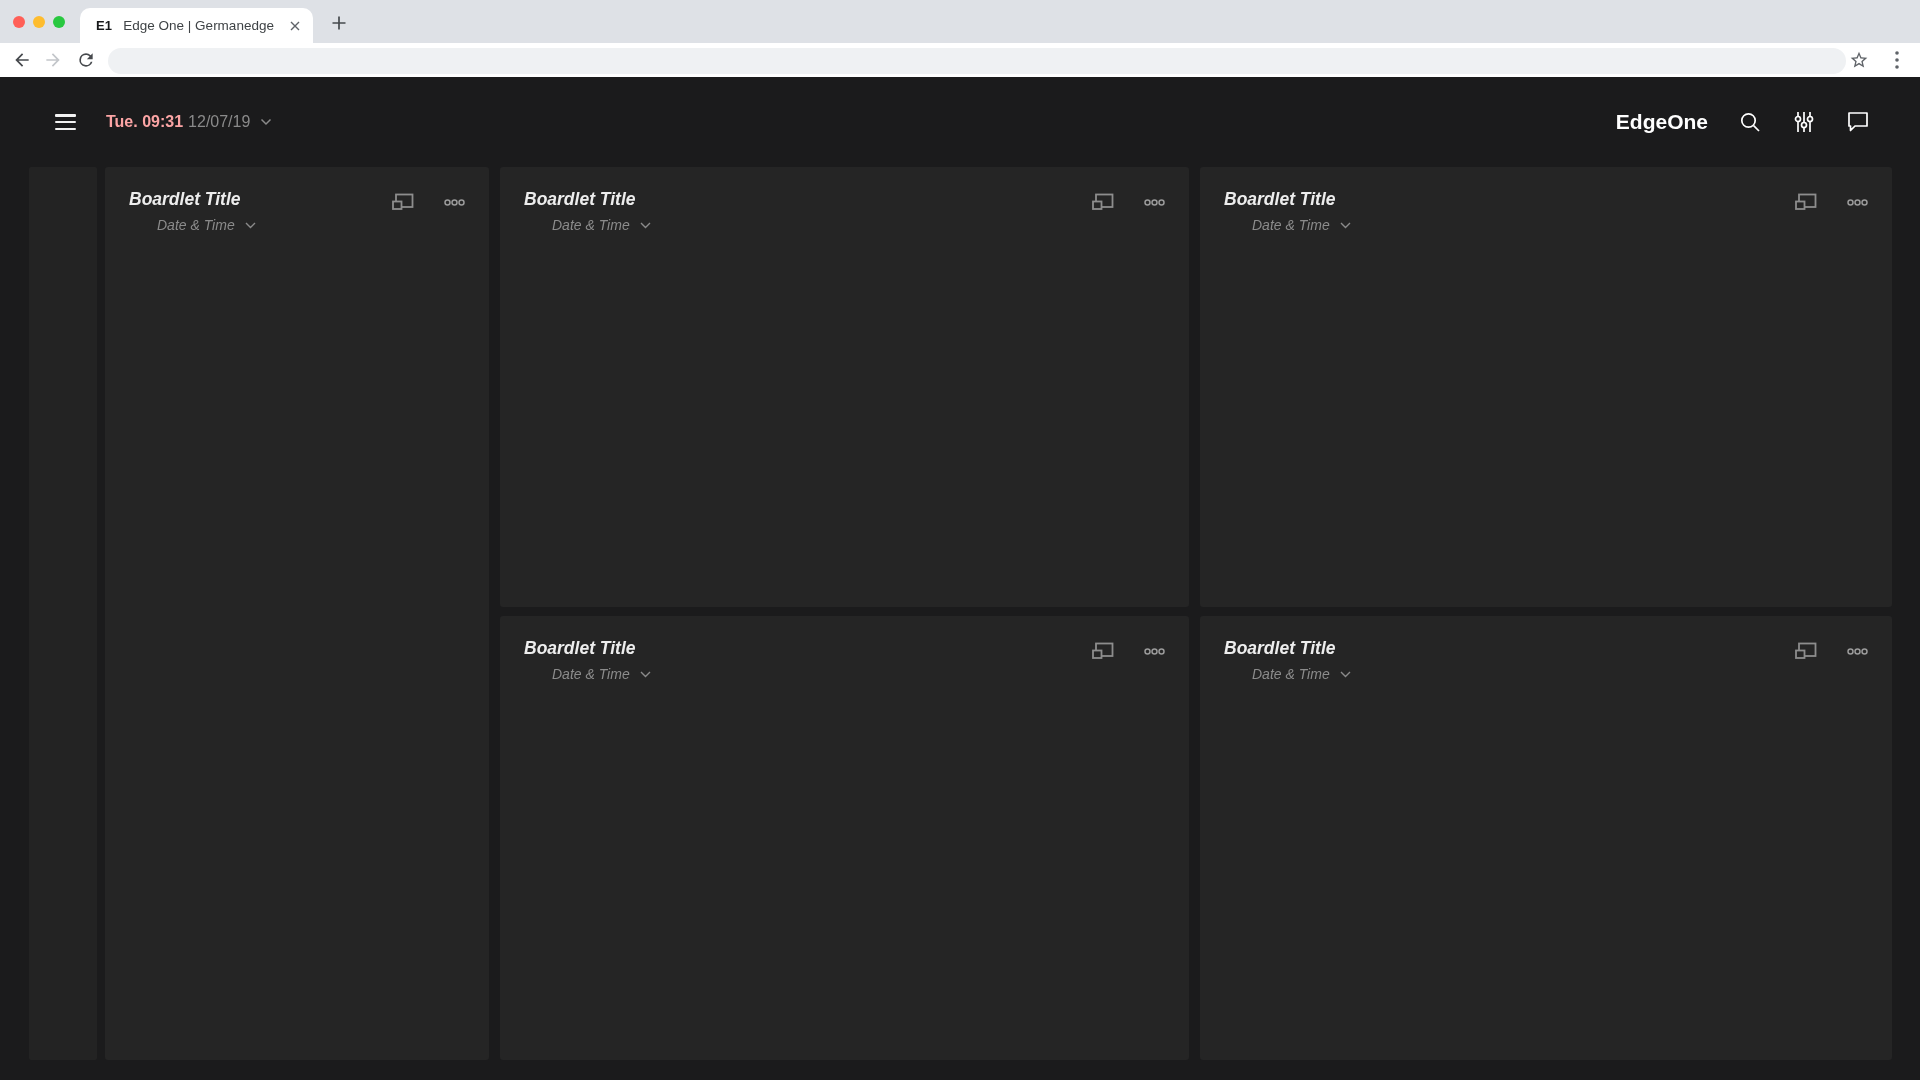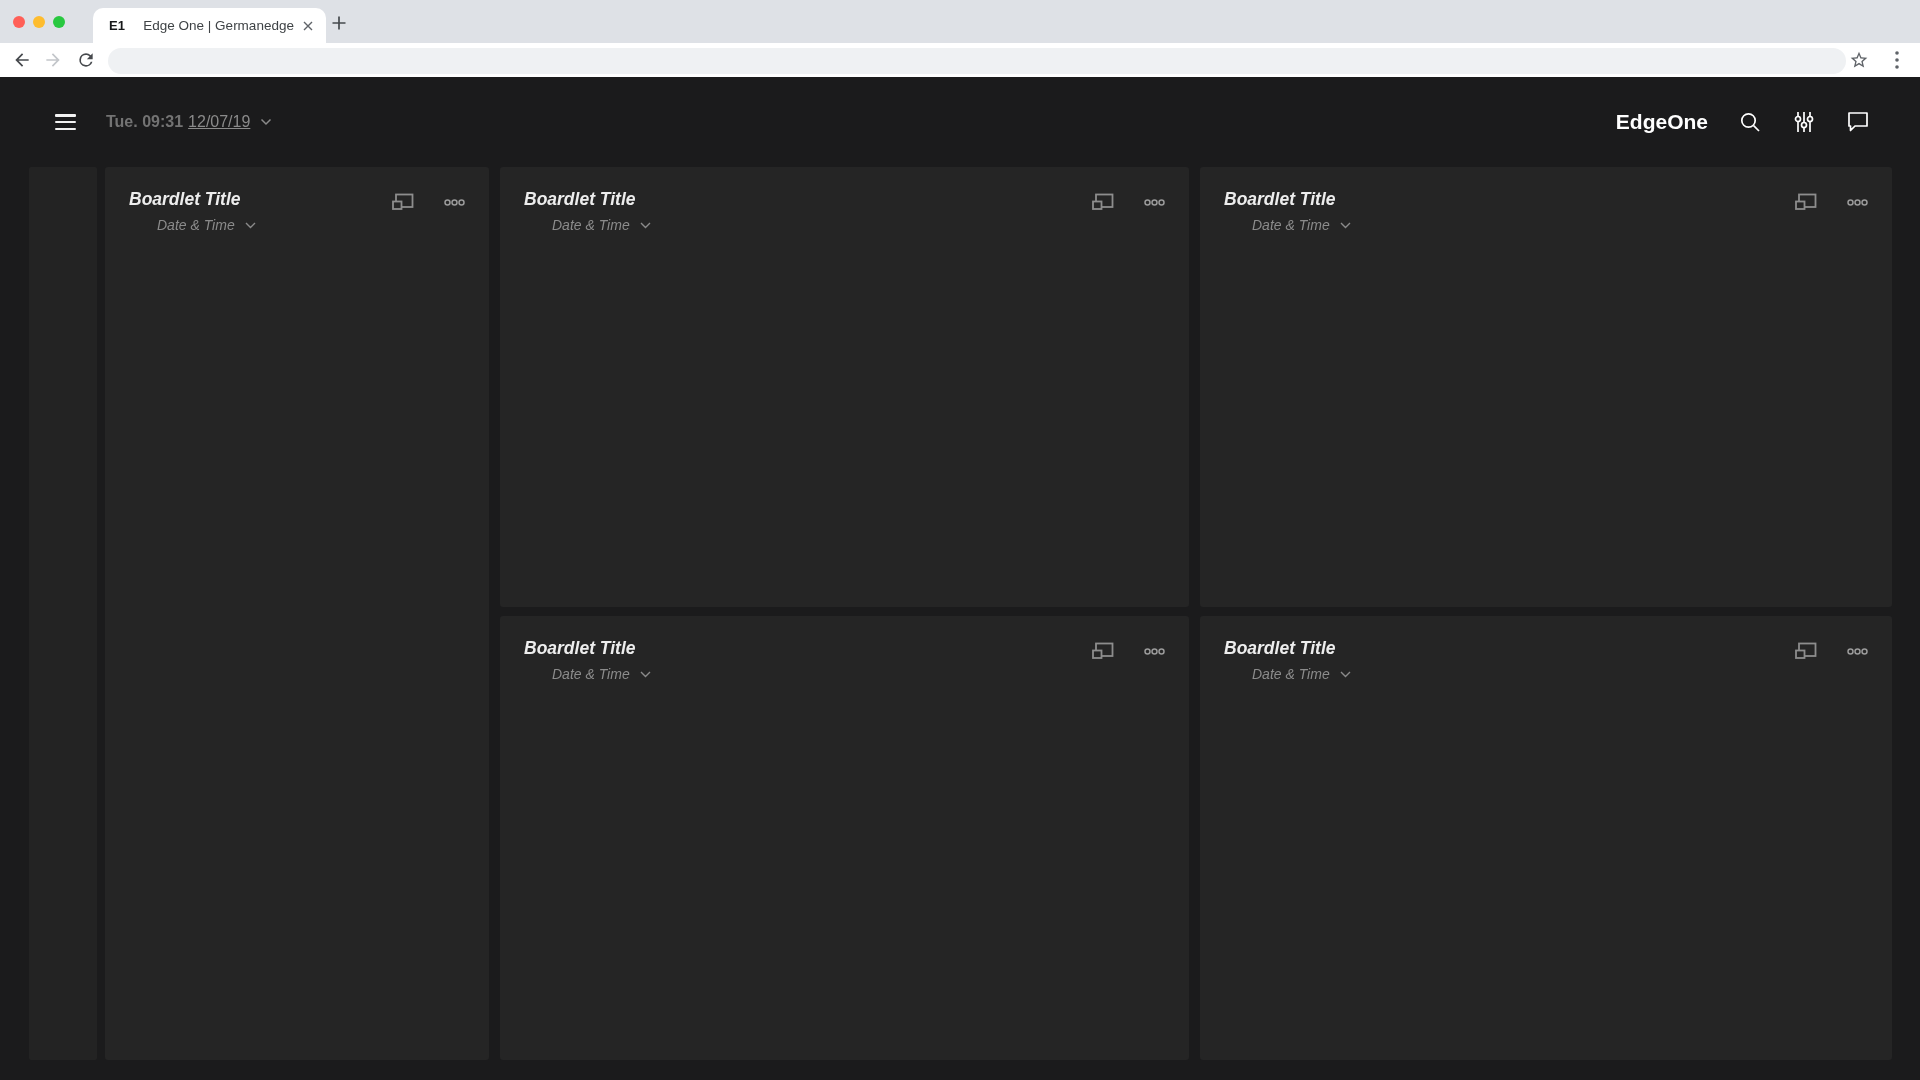--- a/index.html
+++ b/index.html
@@ -7,25 +7,25 @@
               font-family:"Liberation Sans", sans-serif; }
 
   
   .tabstrip { position:relative; width:1920px; height:43px; background:#dee1e6; }
   .traffic { position:absolute; left:13px; top:16px; display:flex; gap:8px; }
   .traffic span { width:12px; height:12px; border-radius:50%; display:block; }
   .t-red    { background:#ff5f57; }
   .t-yellow { background:#febc2e; }
   .t-green  { background:#28c840; }
 
-  .tab { position:absolute; left:93px; top:8px; width:233px; height:35px;
+  .tab { position:absolute; left:80px; top:8px; width:233px; height:35px;
          background:#ffffff; border-radius:10px 10px 0 0;
          display:flex; align-items:center; padding:0 8px 0 16px; }
   .tab-favicon { font-size:13px; font-weight:700; color:#17181a; letter-spacing:.2px; }
-  .tab-title { flex:1; margin-left:18px; font-size:13.5px; color:#3f4346;
+  .tab-title { flex:1; margin-left:11px; font-size:13.5px; color:#3f4346;
                white-space:nowrap; overflow:hidden; }
   .tab-close { width:20px; height:20px; display:flex; align-items:center; justify-content:center;
                border-radius:50%; cursor:pointer; }
   .newtab { position:absolute; left:326px; top:10px; width:26px; height:26px;
             display:flex; align-items:center; justify-content:center; cursor:pointer; }
 
   .toolbar { position:relative; width:1920px; height:34px; background:#ffffff; }
   .nav-ic { position:absolute; top:7px; width:20px; height:20px; cursor:pointer; }
   .addressbar { position:absolute; left:108px; top:5px; width:1738px; height:26px;
                 background:#eff1f3; border-radius:13px; font-size:13px; color:#3f4346;
@@ -33,22 +33,22 @@
 
   
   .app { position:relative; width:1920px; height:1003px; background:#1b1b1c; }
 
   .app-header { height:90px; display:flex; align-items:center;
                 padding-left:55px; padding-right:50px; }
   .hamburger { width:21px; height:16px; display:flex; flex-direction:column;
                justify-content:space-between; cursor:pointer; }
   .hamburger i { display:block; height:2.5px; background:#f2f2f2; border-radius:1px; }
   .datetime { margin-left:30px; display:flex; align-items:center; cursor:pointer; }
-  .dt-time { font-size:16px; font-weight:700; color:#737373; }
-  .dt-date { font-size:16px; color:#8a8a8a; margin-left:5px;text-decoration:underline; }
+  .dt-time { font-size:16px; font-weight:700; color:#fca5a5; }
+  .dt-date { font-size:16px; color:#8a8a8a; margin-left:5px; }
   .datetime svg { margin-left:10px; }
   .brand { margin-left:auto; font-size:21px; font-weight:700; color:#ffffff; }
   .hd-ic { width:24px; height:24px; margin-left:30px; cursor:pointer;
            display:flex; align-items:center; justify-content:center; }
   .hd-ic:first-of-type { margin-left:40px; }
 
   .rail { position:absolute; left:29px; top:90px; width:68px; height:893px;
           background:#232323; border-radius:2px; }
 
   .card { position:absolute; background:#252525; border-radius:3px; }

